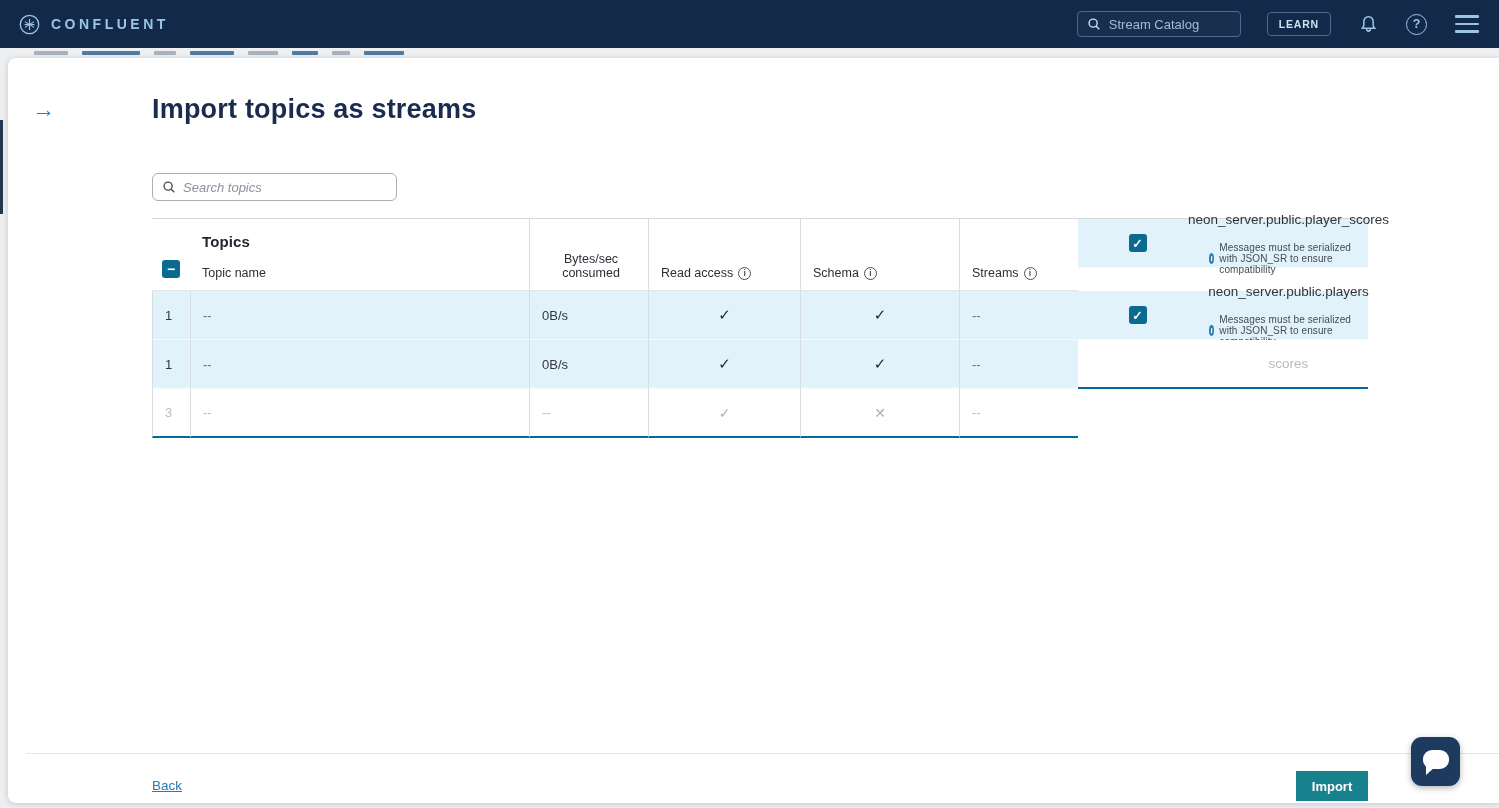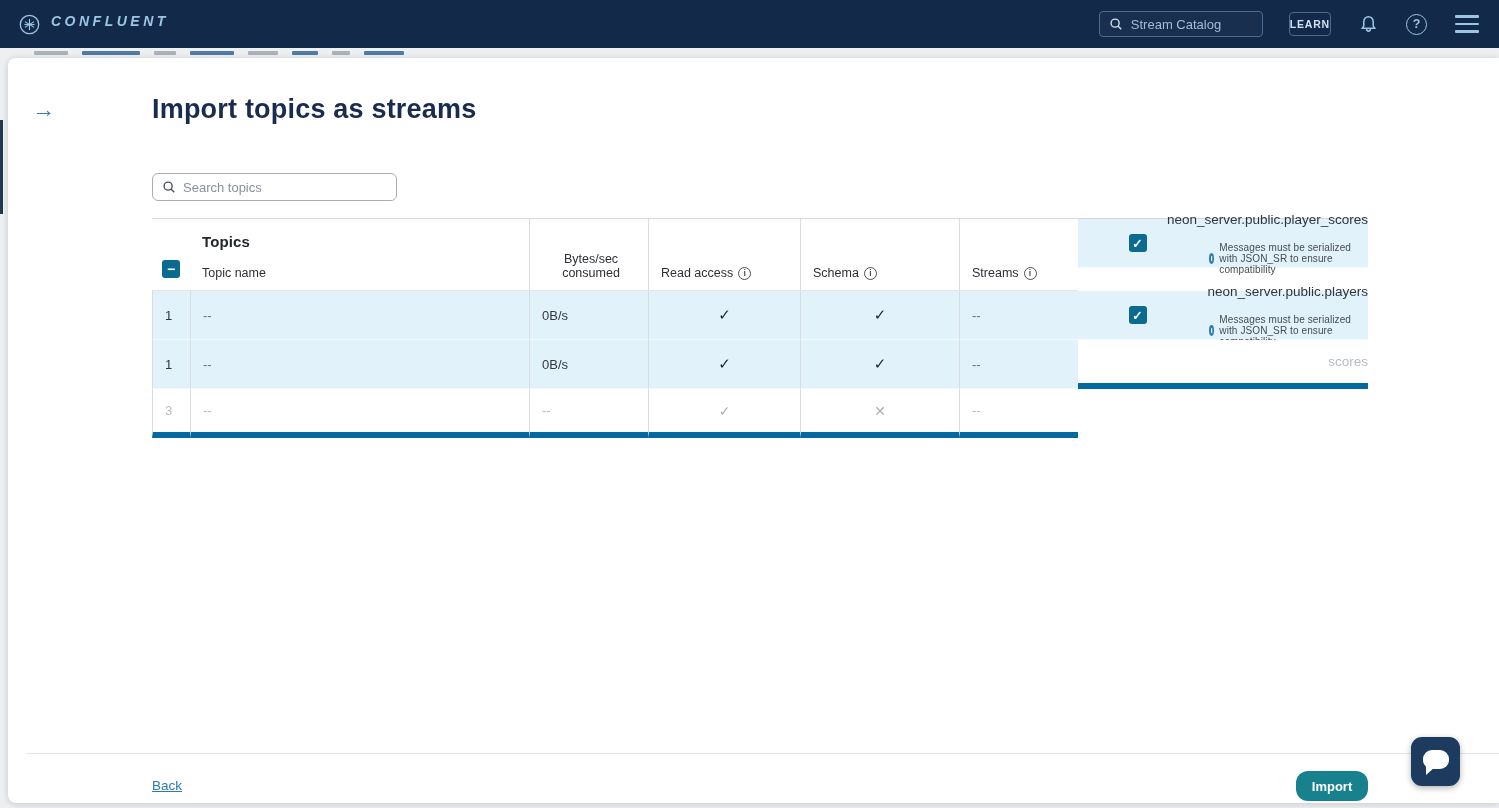--- a/index.html
+++ b/index.html
@@ -3,30 +3,30 @@
 <meta charset="utf-8">
 <style>
   * { margin:0; padding:0; box-sizing:border-box; }
   html,body { width:1499px; height:808px; }
   body { font-family:"Liberation Sans", sans-serif; background:#edeff1; overflow:hidden; }
   #app { position:relative; width:1499px; height:808px; background:#edeff1; }
 
   
   .topnav { position:absolute; left:0; top:0; width:1499px; height:48px; background:#12294a;
             display:flex; align-items:center; justify-content:space-between; padding:0 18px; z-index:30; }
-  .brand { display:flex; align-items:flex-start; gap:10px; cursor:pointer;font-style:italic; }
+  .brand { display:flex; align-items:center; gap:10px; cursor:pointer; }
   .brand-name { color:#9cc4e4; font-size:14px; font-weight:600; letter-spacing:3.5px; }
   .nav-right { display:flex; align-items:center; gap:26px; }
   .nav-search { display:flex; align-items:center; gap:8px; width:164px; height:26px;
                 border:1px solid #4a6b92; border-radius:4px; padding:0 9px; background:rgba(255,255,255,0.03); }
   .nav-search input { border:none; outline:none; background:transparent; color:#14b8a6; font-size:13px; width:118px;
                       font-family:"Liberation Sans", sans-serif; }
   .nav-search input::placeholder { color:#a3bdd6; }
   .learn-btn { background:transparent; border:1px solid #4a6b92; border-radius:4px; color:#cfe2f2;
-               font-size:10.5px; font-weight:700; letter-spacing:0.8px; padding:5px 0; cursor:pointer;
+               font-size:10.5px; font-weight:700; letter-spacing:0.8px; padding:5px 11px; cursor:pointer;
                font-family:"Liberation Sans", sans-serif; }
   .icon-btn { display:flex; align-items:center; justify-content:center; cursor:pointer; }
   .help-circle { width:21px; height:21px; border:1.7px solid #9cc4e4; border-radius:50%;
                  color:#9cc4e4; font-size:12.5px; font-weight:700; display:flex; align-items:center; justify-content:center; }
   .hamburger { display:flex; flex-direction:column; gap:5px; cursor:pointer; padding:2px; }
   .hamburger i { display:block; width:24px; height:2.4px; background:#9cc4e4; border-radius:1px; }
 
   
   .breadcrumb-strip { position:absolute; left:34px; top:51px; height:8px; width:520px; overflow:hidden;
                       display:flex; align-items:flex-start; gap:14px; z-index:5; }
@@ -38,64 +38,64 @@
   
   .panel { position:absolute; left:8px; top:58px; width:1491px; height:745px; background:#ffffff;
            border-radius:8px 0 0 8px; box-shadow:0 1px 6px rgba(20,30,50,0.18); z-index:10; }
   .collapse-arrow { position:absolute; left:24px; top:40px; color:#2f7eb3; font-size:23px; line-height:22px; cursor:pointer; }
   .page-title { position:absolute; left:144px; top:36px; font-size:27px; font-weight:700; color:#1a2b50; letter-spacing:0.2px; }
   .page-subtitle { position:absolute; left:144px; top:74px; font-size:13px; color:#40444d; }
 
   .topic-search { position:absolute; left:144px; top:115px; width:245px; height:28px; border:1px solid #a8aeb8;
                   border-radius:6px; display:flex; align-items:center; gap:7px; padding:0 9px; background:#fff; }
   .topic-search input { border:none; outline:none; font-size:13px; color:#1d4ed8; width:190px; background:transparent;
-                        font-family:"Liberation Sans", sans-serif; }
+                        font-family:"Liberation Sans", sans-serif;font-style:italic; }
   .topic-search input::placeholder { color:#8a919c; }
 
   
   .topics-table { position:absolute; left:144px; top:160px; width:1216px;
                   display:grid; grid-template-columns:38px 339px 119px 152px 159px 119px 119px 171px;
                   border-top:1px solid #d4d7db; }
   .th { border-bottom:1px solid #e3e5e8; background:#fff; height:72px; position:relative;
         display:flex; flex-direction:column; justify-content:space-between; padding:14px 8px 10px 12px; }
   .th .group { font-size:15px; font-weight:700; color:#23262e; letter-spacing:0.1px; }
   .th .sub { font-size:12.5px; color:#2c3036; display:flex; align-items:center; gap:5px;text-align:center; }
   .th-check { justify-content:flex-end; align-items:center; padding:0 0 12px 0; }
   .col-line { border-left:1px solid #d8dde2; }
 
   .cell { height:49px; display:flex; align-items:center; padding-left:12px; font-size:13px; color:#33373d;
           border-bottom:1px solid #eef1f3; }
   .row-selected .cell { background:#e1f2fb; border-bottom:1px solid #f3fafd; }
   .cell.center { justify-content:center; padding-left:0; }
   .cell-check { justify-content:center; padding-left:0; }
-  .topic-cell { flex-direction:column; align-items:flex-end; justify-content:center; gap:15px; }
+  .topic-cell { flex-direction:column; align-items:center; justify-content:center; gap:15px; }
   .topic-name { font-size:13.5px; color:#30343c; }
   .topic-note { display:flex; align-items:center; gap:5px; }
   .note-text { font-size:10px; color:#454a52; letter-spacing:0.1px; }
   .info-dot { width:11px; height:11px; border-radius:50%; background:#2f7eb3; color:#fff; font-size:8px; font-weight:700;
               display:flex; align-items:center; justify-content:center; font-style:normal; }
   .info-circle { width:13px; height:13px; border-radius:50%; border:1.2px solid #4c5158; color:#4c5158;
                  font-size:8.5px; font-weight:700; display:flex; align-items:center; justify-content:center; font-style:normal; }
   .mark { font-size:15px; color:#22262b; }
   .dash { color:#6b7077; }
 
   .checkbox { width:18px; height:18px; background:#0b6a90; border-radius:3px; color:#fff; cursor:pointer;
               display:flex; align-items:center; justify-content:center; font-size:12.5px; font-weight:700; }
   .checkbox.indeterminate { font-size:14px; }
 
   .row-disabled .cell { background:#fff; border-bottom:1px solid #e6e8ea; }
   .row-disabled .topic-name, .row-disabled .cell, .row-disabled .dash { color:#b6bcc3; }
   .row-disabled .mark { color:#a9b0b8; font-size:14px; }
-  .topics-table .last-row .cell { border-bottom:6px solid #0369a1; }
+  .topics-table .last-row .cell { border-bottom:2px solid #0369a1; }
 
   
   .panel-footer-line { position:absolute; left:18px; top:695px; width:1473px; border-top:1px solid #e4e6e8; }
   .back-link { position:absolute; left:144px; top:720px; font-size:13.5px; color:#2a7ab3; text-decoration:underline; cursor:pointer; }
   .import-btn { position:absolute; left:1288px; top:713px; width:72px; height:30px; background:#17818e; border:none;
-                border-radius:12px; color:#fff; font-size:13px; font-weight:700; cursor:pointer;
+                border-radius:0; color:#fff; font-size:13px; font-weight:700; cursor:pointer;
                 font-family:"Liberation Sans", sans-serif; }
 
   
   .chat-widget { position:absolute; left:1411px; top:737px; width:49px; height:49px; background:#1d3a5f;
                  border-radius:11px; box-shadow:0 2px 6px rgba(0,0,0,0.3); display:flex; align-items:center;
                  justify-content:center; cursor:pointer; z-index:40; }
   .chat-bubble { position:relative; width:26px; height:19px; background:#fff; border-radius:9px; margin-top:-4px; }
   .chat-bubble::after { content:""; position:absolute; left:3px; bottom:-6px; width:0; height:0;
                         border-top:8px solid #fff; border-right:9px solid transparent; }
 </style>

